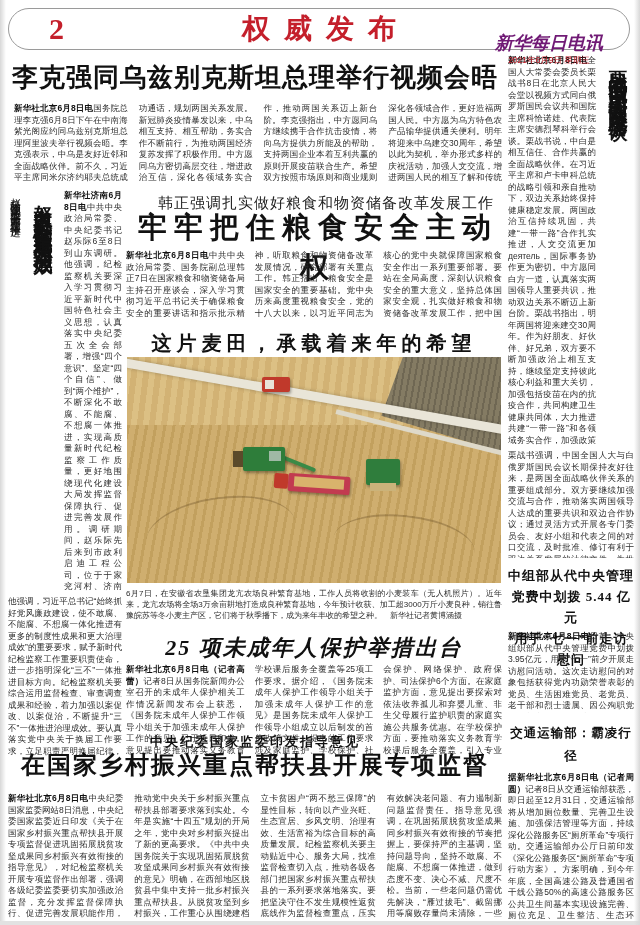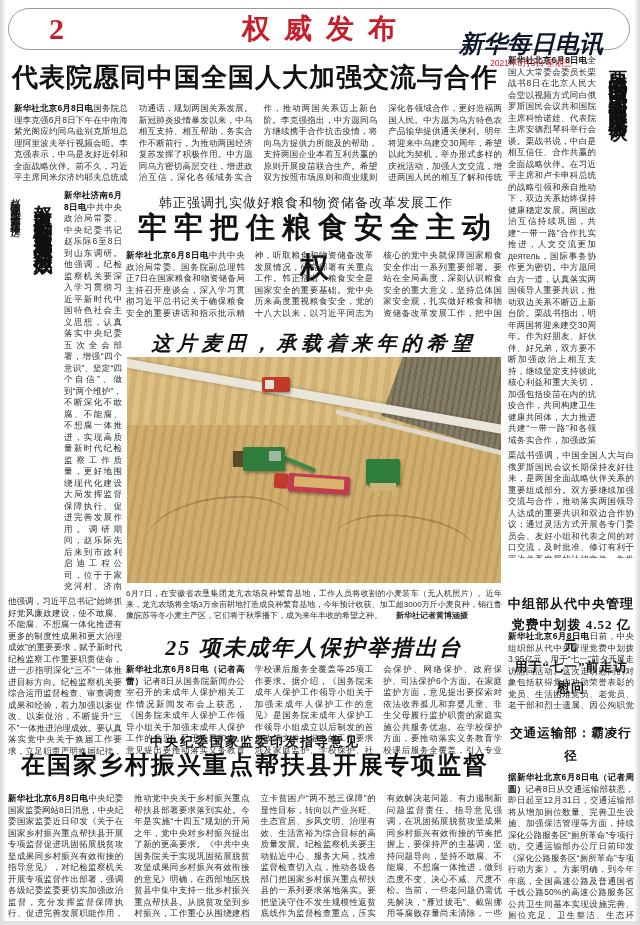--- a/index.html
+++ b/index.html
@@ -11,21 +11,21 @@
         background:linear-gradient(to left,#d8d8d8,rgba(255,255,255,0));z-index:5;pointer-events:none;}
   .bottom-edge{position:absolute;left:0;right:0;bottom:0;height:4px;background:#e2e2e2;z-index:5;}
 
   
   .header{position:absolute;left:8px;top:8px;width:622px;height:42px;border:1.5px solid #9a9a9a;
         border-radius:23px;box-sizing:border-box;display:flex;align-items:center;}
   .pagenum{margin-left:40px;font-size:30px;font-weight:bold;color:#c41f2b;font-family:"Liberation Serif",serif;}
   .section-title{position:absolute;left:0;right:0;text-align:center;font-size:28px;font-weight:bold;
         color:#c41f2b;letter-spacing:14px;text-indent:14px;font-family:"Liberation Serif",serif;}
   .masthead-block{margin-left:auto;margin-right:26px;text-align:center;line-height:1.1;z-index:2;}
-  .masthead{font-size:24px;font-weight:bold;color:#0f172a;font-style:italic;font-family:"Liberation Serif",serif;margin-top:41px;}
+  .masthead{font-size:18px;font-weight:bold;color:#701a75;font-style:italic;font-family:"Liberation Serif",serif;margin-top:41px;}
   .pubdate{font-size:8.5px;color:#c41f2b;margin-top:2px;}
 
   
   .h-serif{font-family:"Liberation Serif",serif;color:#111;}
   .bodytext{font-size:8.5px;line-height:11.5px;text-align:justify;color:#2c2c2c;overflow:hidden;}
   .bodytext b{color:#111;}
   .abs{position:absolute;}
   .center{text-align:center;}
 
   
@@ -34,29 +34,29 @@
 
   
   .zl-row{left:8px;top:190px;width:114px;height:402px;display:flex;}
   .zl-kicker{writing-mode:vertical-rl;font-size:10.5px;letter-spacing:1.5px;width:15px;height:250px;color:#111;}
   .zl-headline{writing-mode:vertical-rl;font-size:19px;font-weight:bold;letter-spacing:3px;width:38px;
         line-height:36px;color:#111;}
   .zl-col{flex:1;padding-left:3px;}
   .zl-cont{left:8px;top:596px;width:114px;height:160px;}
 
   
-  .hz-kicker{left:118px;top:194px;width:376px;font-size:13px;color:#222;letter-spacing:1px;}
+  .hz-kicker{left:138px;top:194px;width:376px;font-size:15px;color:#222;letter-spacing:1px;}
   .hz-headline{left:130px;top:208px;width:376px;font-size:29px;font-weight:bold;letter-spacing:7px;}
   .hz-body{left:126px;top:250px;width:376px;height:74px;column-count:3;column-gap:10px;}
 
   
-  .ph-title{left:126px;top:330px;width:376px;font-size:20px;letter-spacing:5px;font-weight:600;font-style:italic;}
+  .ph-title{left:126px;top:330px;width:376px;font-size:20px;letter-spacing:5px;font-weight:600;}
   .photo{left:127px;top:357px;width:374px;height:226px;overflow:hidden;background:#cdab72;}
   .ph-caption{left:126px;top:588px;width:376px;height:44px;font-size:8px;line-height:11px;}
-  .credit{font-weight:bold;display:inline-block;margin-left:14px;}
+  .credit{font-weight:normal;display:inline-block;margin-left:8px;}
 
   
   .field-top{position:absolute;left:0;top:0;width:100%;height:38%;
         background:repeating-linear-gradient(97deg,#dcc084 0 6px,#d2b274 6px 12px);}
   .field-main{position:absolute;left:0;top:30%;width:100%;height:70%;
         background:repeating-linear-gradient(100deg,#c2a05e 0 3px,#cfae6f 3px 9px);}
   .soil{position:absolute;right:0;top:0;width:32%;height:42%;
         background:repeating-linear-gradient(100deg,#6f6753 0 2px,#847b63 2px 6px);
         clip-path:polygon(18% 0,100% 0,100% 100%,0 62%);}
   .road{position:absolute;left:-8%;top:16%;width:120%;height:9px;background:#e9e5d8;
@@ -86,40 +86,40 @@
   .ru-kicker{left:8px;top:733px;width:494px;font-size:13px;font-weight:700;letter-spacing:2px;color:#111;}
   .ru-headline{left:8px;top:749px;width:494px;font-size:24px;font-weight:bold;letter-spacing:2px;}
   .ru-body{left:8px;top:793px;width:494px;height:128px;column-count:4;column-gap:11px;}
 
   
   .lz-row{left:508px;top:55px;width:126px;height:392px;display:flex;}
   .lz-col{flex:1;}
   .lz-headline{writing-mode:vertical-rl;font-size:19px;font-weight:bold;letter-spacing:3px;width:36px;
         line-height:32px;color:#111;margin-left:2px;}
   .lz-cont{left:508px;top:450px;width:126px;height:108px;}
-  .zzb-headline{left:508px;top:593px;width:126px;font-size:13px;font-weight:bold;line-height:21px;letter-spacing:1px;}
+  .zzb-headline{left:508px;top:565px;width:126px;font-size:13px;font-weight:bold;line-height:21px;letter-spacing:1px;}
   .zzb-body{left:508px;top:631px;width:126px;height:82px;}
   .jt-headline{left:508px;top:722px;width:126px;font-size:12.5px;font-weight:bold;line-height:23px;letter-spacing:1px;}
   .jt-body{left:508px;top:772px;width:126px;height:148px;}
 </style>
 </head>
 <body>
 
 <div class="page">
 
   <div class="header">
     <div class="pagenum">2</div>
     <div class="section-title">权威发布</div>
     <div class="masthead-block">
       <div class="masthead">新华每日电讯</div>
       <div class="pubdate">2021年6月9日 星期三</div>
     </div>
   </div>
 
-  <div class="abs lk-headline center h-serif">代表院愿同中国全国人大加强交流与合作</div>
+  <div class="abs lk-headline center h-serif">李克强同乌兹别克斯坦总理举行视频会晤</div>
   <div class="abs lk-body bodytext">
     <b>新华社北京6月8日电</b><span>国务院总理李克强6月8日下午在中南海紫光阁应约同乌兹别克斯坦总理阿里波夫举行视频会晤。李克强表示，中乌是友好近邻和全面战略伙伴。前不久，习近平主席同米尔济约耶夫总统成功通话，规划两国关系发展。新冠肺炎疫情暴发以来，中乌相互支持、相互帮助，务实合作不断前行，为推动两国经济复苏发挥了积极作用。中方愿同乌方密切高层交往，增进政治互信，深化各领域务实合作，推动两国关系迈上新台阶。李克强指出，中方愿同乌方继续携手合作抗击疫情，将向乌方提供力所能及的帮助，支持两国企业本着互利共赢的原则开展疫苗联合生产。希望双方按照市场原则和商业规则深化各领域合作，更好造福两国人民。中方愿为乌方特色农产品输华提供通关便利。明年将迎来中乌建交30周年，希望以此为契机，举办形式多样的庆祝活动，加强人文交流，增进两国人民的相互了解和传统友谊。中方愿同乌方加强在上海合作组织框架内的协调配合，为地区国家疫后复苏和民生改善提供更多助力。阿里波夫表示，乌中是全面战略伙伴，两国关系发展势头良好。感谢中方为乌方抗击疫情给予宝贵支持和帮助，愿同中方加强抗疫合作，充分发挥两国政府间合作委员会机制作用，进一步拓展和深化贸易、投资、能源、互联互通等领域互利合作，推动乌中关系与合作取得更大发展。乌方愿同中方加强在上合组织框架内的协调配合。</span>
   </div>
 
   <div class="abs zl-row">
     <div class="zl-kicker">赵乐际强调深化不敢腐不能腐不想腐一体推进</div>
     <div class="zl-headline">努力取得更多制度性成果和更大治理成效</div>
     <div class="zl-col bodytext" style="height:402px;">
       <b>新华社济南6月8日电</b><span>中共中央政治局常委、中央纪委书记赵乐际6至8日到山东调研。他强调，纪检监察机关要深入学习贯彻习近平新时代中国特色社会主义思想，认真落实中央纪委五次全会部署，增强“四个意识”、坚定“四个自信”、做到“两个维护”，不断深化不敢腐、不能腐、不想腐一体推进，实现高质量新时代纪检监察工作质量，更好地围绕现代化建设大局发挥监督保障执行、促进完善发展作用。调研期间，赵乐际先后来到市政利启迪工程公司，位于于家兖河村、济南中国重型汽车集团有限公司，深入车间、农户、蔬菜大棚，与基层干部和职工群众交流交谈，了解生产生活情况，听取对党风廉政建设的意见建议。他指出，作风问题具有顽固性反复性，既要重视推动解决显性问题，还要发挥群众监督解决深层次问题。纪检监察机关要认真履职尽责，坚持严的主基调，落实中央八项规定精神，纠治“四风”问题，不能让不正之风反弹回潮。对发生的问题要深入分析，从规律上、从有关方面从制度机制上加以规范，促进标本兼治、系统治理、源头治理、综合治理。要破除特权思想，教育引导党员干部坚持党的优良传统和作风，保持艰苦奋斗、勤俭节约的本色，反对铺张浪费、奢靡享乐，抵制违规吃喝等行为。调研期间，赵乐际还看望慰问了纪检监察干部，与部分省市县纪委书记座谈，了解工作情况，并主持召开座谈会。</span>
     </div>
@@ -165,21 +165,21 @@
   <div class="abs lz-row">
     <div class="lz-col bodytext" style="height:392px;">
       <b>新华社北京6月8日电</b><span>全国人大常委会委员长栗战书8日在北京人民大会堂以视频方式同白俄罗斯国民会议共和国院主席科恰诺娃、代表院主席安德烈琴科举行会谈。栗战书说，中白是相互信任、合作共赢的全面战略伙伴。在习近平主席和卢卡申科总统的战略引领和亲自推动下，双边关系始终保持健康稳定发展。两国政治互信持续巩固，共建“一带一路”合作扎实推进，人文交流更加деятель，国际事务协作更为密切。中方愿同白方一道，认真落实两国领导人重要共识，推动双边关系不断迈上新台阶。栗战书指出，明年两国将迎来建交30周年。作为好朋友、好伙伴、好兄弟，双方要不断加强政治上相互支持，继续坚定支持彼此核心利益和重大关切，加强包括疫苗在内的抗疫合作，共同构建卫生健康共同体，大力推进共建“一带一路”和各领域务实合作，加强政策沟通和顶层设计，推动互利合作走深走实，持续扩大教育、科技、文化、青年等全方位交流，进一步密切地方合作往来。要秉持人类命运共同体理念，加强多边协作，坚决反对霸权主义，坚定维护以联合国为核心的国际体系，坚定维护以国际法为基础的国际秩序，反对单边主义、霸凌行径，反干涉、反制裁、反遏制，共同维护国际公平正义。</span>
     </div>
     <div class="lz-headline">栗战书同白俄罗斯国民会议两院主席会谈</div>
   </div>
   <div class="abs lz-cont bodytext">栗战书强调，中国全国人大与白俄罗斯国民会议长期保持友好往来，是两国全面战略伙伴关系的重要组成部分。双方要继续加强交流与合作，推动落实两国领导人达成的重要共识和双边合作协议；通过灵活方式开展各专门委员会、友好小组和代表之间的对口交流，及时批准、修订有利于双边关系发展的法律文件，为推动共建“一带一路”和各领域合作提供法律保障，互学互鉴立法、监督和治国理政经验，助力实现各自经济社会发展目标。科恰诺娃、安德烈琴科表示，感谢中方在共同抗击疫情和促进经济社会发展等多方面给予白俄罗斯的重要支持，祝贺中国共产党成立100周年。白坚定坚持一个中国政策，反对一切外部干涉。白国民会议共和国院、代表院愿同中国全国人大加强交流与合作，为促进白中全面战略伙伴关系发展作出积极贡献。全国人大常委会副委员长陈竺参加会谈。</div>
 
   <div class="abs zzb-headline center h-serif">
     <div>中组部从代中央管理</div>
-    <div>党费中划拨 4.52 亿元</div>
+    <div>党费中划拨 5.44 亿元</div>
     <div>用于“七一”前走访慰问</div>
   </div>
   <div class="abs zzb-body bodytext">
     <b>新华社北京6月8日电</b><span>日前，中央组织部从代中央管理党费中划拨3.95亿元，用于“七一”前夕开展走访慰问活动。这次走访慰问的对象包括获得党内功勋荣誉表彰的党员、生活困难党员、老党员、老干部和烈士遗属、因公殉职党员干部家属。在走访慰问中，向新中国成立前加入中国共产党、目前健在的农村老党员和未享受离退休待遇的城镇老党员发放一次性生活补助金。中央组织部要求，各地区各部门（系统）要从本级管理的党费中尽快落实配套资金，确保在“七一”前发放到慰问对象手中。</span>
   </div>
 
   <div class="abs jt-headline center h-serif">
     <div>交通运输部：霸凌行径</div>
   </div>
   <div class="abs jt-body bodytext">

